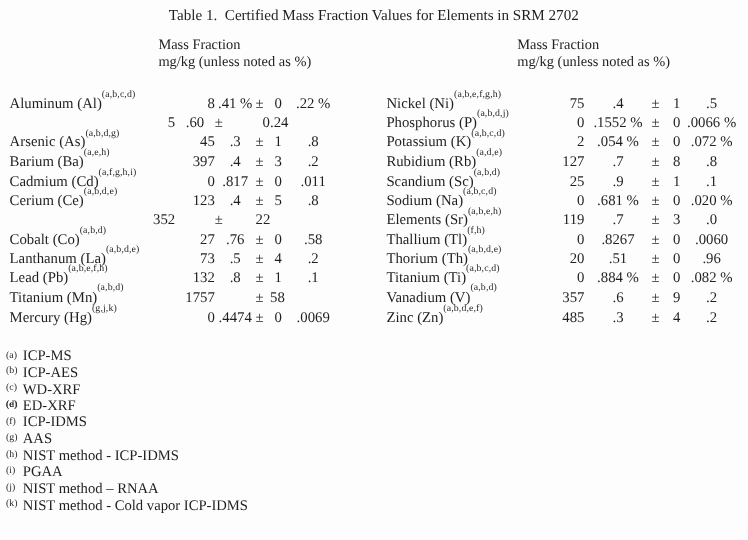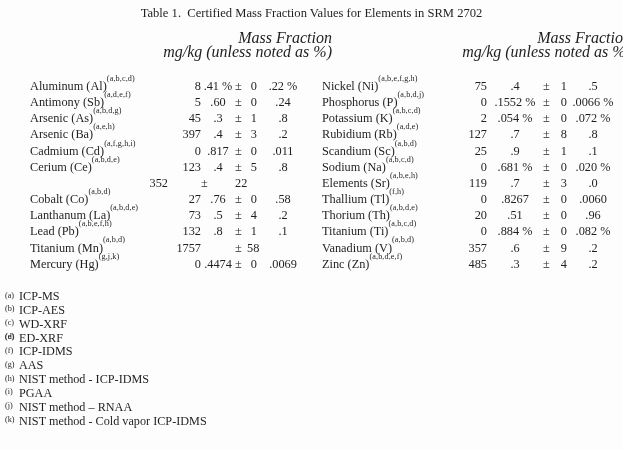--- a/index.html
+++ b/index.html
@@ -20,39 +20,38 @@
     padding-left: 0;
     box-sizing: border-box;
     text-align: center;
     font-size: 12.6px;
     white-space: pre;
   }
   .colhead {
     position: absolute;
     top: 31px;
     width: 200px;
-    text-align: right;
-    font-size: 16px;
+    text-align: left;
+    font-size: 12px;
     line-height: 13.8px;
     white-space: nowrap;
-    font-style: italic;
   }
   .colhead.left  { left: 132px; }
   .colhead.right { left: 431px; }
 
   .half {
     position: absolute;
     top: 78px;
     font-size: 12.3px;
     line-height: 16.15px;
   }
   .half.left  { left: 8px; }
   .half.right { left: 322px; }
   .row { display: grid; white-space: nowrap; }
-  .half.left  .row { grid-template-columns: 138px 33px 34px 12px 10px 52px; margin-left: 22px; }
+  .half.left  .row { grid-template-columns: 138px 33px 34px 12px 10px 52px; }
   .half.right .row { grid-template-columns: 140px 25px 56px 12px 12px 52px; }
   .c-name { white-space: nowrap; }
   .c-vi, .c-ui { text-align: right; }
   .c-vf, .c-uf { text-align: center; }
   sup.methods {
     font-size: 8.2px;
     line-height: 0;
     position: relative;
     top: -4px;
     letter-spacing: 0.1px;
@@ -94,39 +93,38 @@
       <div class="row">
         <span class="c-name"><span>Aluminum (Al)</span><sup class="methods">(a,b,c,d)</sup></span>
         <span class="c-vi">8</span>
         <span class="c-vf">.41 %</span>
         <span class="c-pm">±</span>
         <span class="c-ui">0</span>
         <span class="c-uf">.22 %</span>
       </div>
 
       <div class="row">
-        <span class="c-name"><span>Antimony (Sb)</span><sup class="methods">(a,d,e,f)</sup></span>
         <span class="c-vi">5</span>
         <span class="c-vf">.60</span>
         <span class="c-pm">±</span>
         <span class="c-ui">0</span>
         <span class="c-uf">.24</span>
       </div>
 
       <div class="row">
         <span class="c-name"><span>Arsenic (As)</span><sup class="methods">(a,b,d,g)</sup></span>
         <span class="c-vi">45</span>
         <span class="c-vf">.3</span>
         <span class="c-pm">±</span>
         <span class="c-ui">1</span>
         <span class="c-uf">.8</span>
       </div>
 
       <div class="row">
-        <span class="c-name"><span>Arsenic (Ba)</span><sup class="methods">(a,e,h)</sup></span>
+        <span class="c-name"><span>Barium (Ba)</span><sup class="methods">(a,e,h)</sup></span>
         <span class="c-vi">397</span>
         <span class="c-vf">.4</span>
         <span class="c-pm">±</span>
         <span class="c-ui">3</span>
         <span class="c-uf">.2</span>
       </div>
 
       <div class="row">
         <span class="c-name"><span>Cadmium (Cd)</span><sup class="methods">(a,f,g,h,i)</sup></span>
         <span class="c-vi">0</span>

